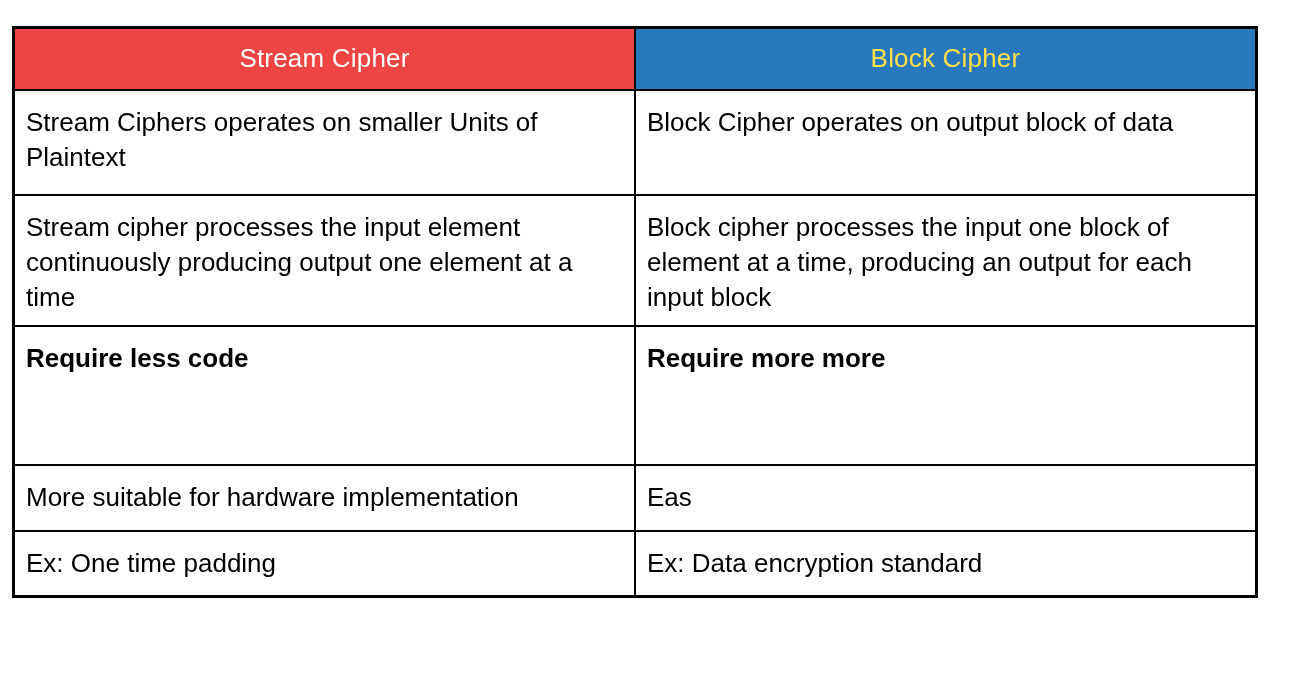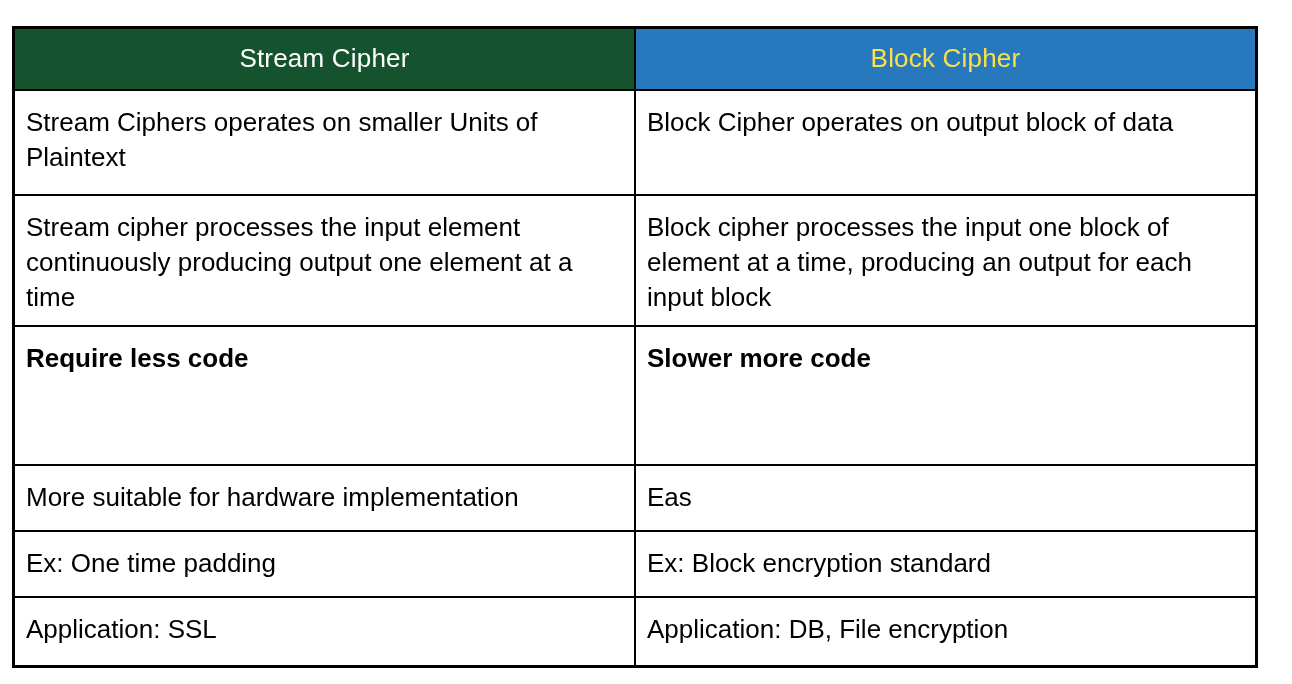--- a/index.html
+++ b/index.html
@@ -54,44 +54,40 @@
   tbody tr:nth-child(6) { height: 70px; }
   tbody tr:nth-child(7) { height: 64px; }
 </style>
 </head>
 <body>
 
 <div class="doc-canvas">
   <table class="cipher-table">
     <thead>
       <tr>
-        <th style="background: #14532d; color: rgb(255, 255, 255);">Stream Cipher</th>
+        <th style="background: #ef4444; color: rgb(255, 255, 255);">Stream Cipher</th>
         <th style="background: rgb(40, 120, 190); color: #fde047;">Block Cipher</th>
       </tr>
     </thead>
     <tbody>
       <tr>
         <td>Stream Ciphers operates on smaller Units of Plaintext</td>
         <td>Block Cipher operates on output block of data</td>
       </tr>
       <tr>
         <td>Stream cipher processes the input element continuously producing output one element at a time</td>
         <td>Block cipher processes the input one block of element at a time, producing an output for each input block</td>
       </tr>
       <tr>
         <td>Require less code</td>
-        <td>Slower more code</td>
+        <td>Require more more</td>
       </tr>
       <tr>
         <td>More suitable for hardware implementation</td>
         <td>Eas</td>
       </tr>
       <tr>
         <td>Ex: One time padding</td>
-        <td>Ex: Block encryption standard</td>
-      </tr>
-      <tr>
-        <td>Application: SSL</td>
-        <td>Application: DB, File encryption</td>
+        <td>Ex: Data encryption standard</td>
       </tr>
     </tbody>
   </table>
 </div>
 
 </body></html>

